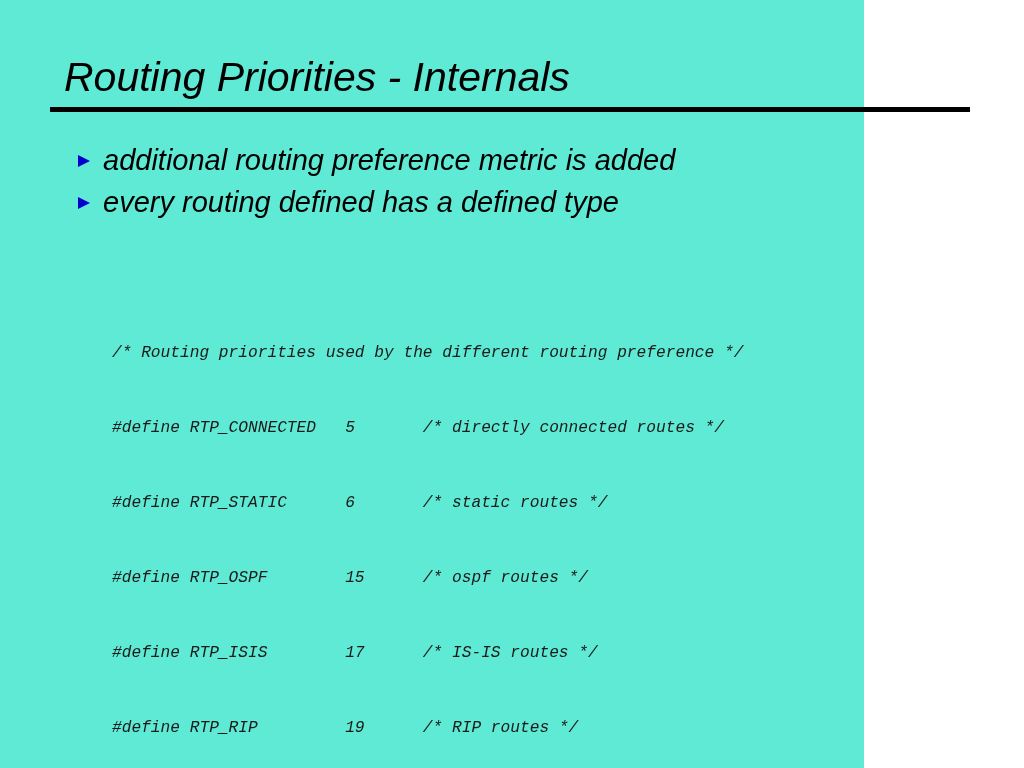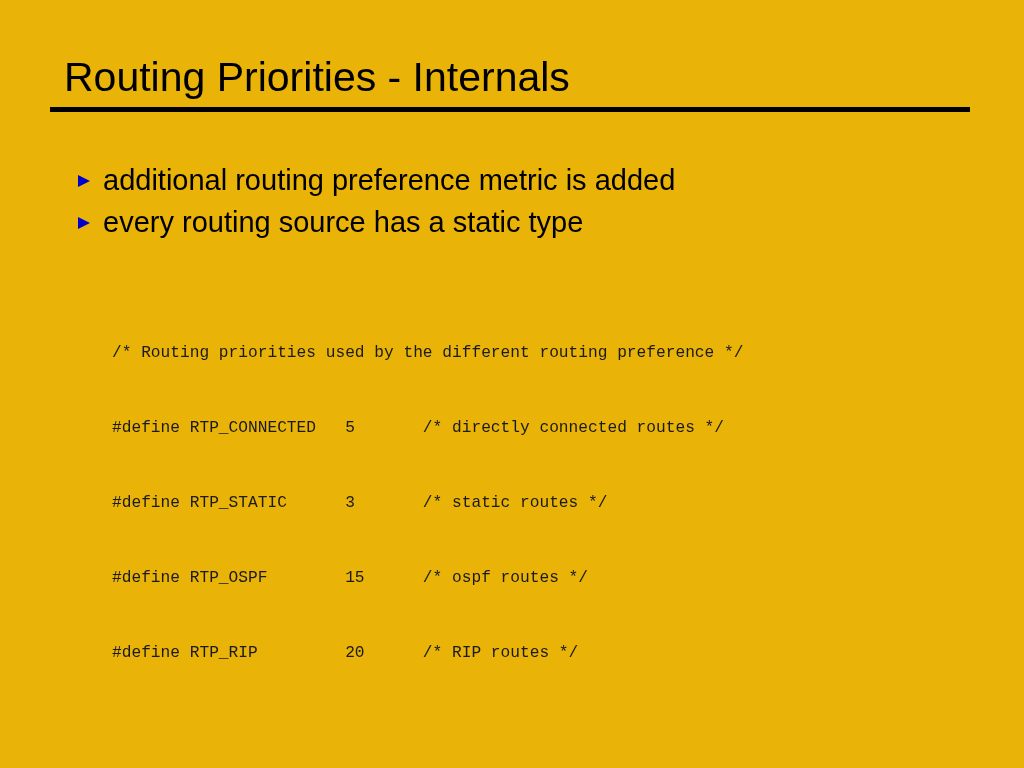--- a/index.html
+++ b/index.html
@@ -10,23 +10,24 @@
   body {
     width: 1024px;
     height: 768px;
     overflow: hidden;
     font-family: "Liberation Sans", sans-serif;
     color: #000000;
   }
 
   #slide {
     position: relative;
-    width: 1024px;
+    width: 864px;
     height: 768px;
-    background: #eab308;
+    background: #5eead4;
+    font-style: italic;
   }
 
   
   .title-block {
     position: absolute;
     left: 50px;
     top: 52px;
     width: 920px;
   }
   .slide-title {
@@ -43,21 +44,21 @@
     margin-top: 5px;
     width: 920px;
     height: 5px;
     background: #000000;
   }
 
   
   .bullet-list {
     position: absolute;
     left: 76px;
-    top: 160px;
+    top: 140px;
     width: 880px;
   }
   .bullet-item {
     display: flex;
     align-items: flex-start;
     height: 42px;
   }
   .bullet-marker {
     flex: 0 0 auto;
     width: 16px;
@@ -112,29 +113,30 @@
       </span>
       <span class="bullet-text">additional routing preference metric is added</span>
     </div>
 
     <div class="bullet-item">
       <span class="bullet-marker">
         <svg width="16" height="16" viewBox="0 0 16 16" aria-hidden="true">
           <polygon points="2,2 14,8 2,14" fill="#0000cc"></polygon>
         </svg>
       </span>
-      <span class="bullet-text">every routing source has a static type</span>
+      <span class="bullet-text">every routing defined has a defined type</span>
     </div>
 
   </div>
 
   <div class="code-block">
     <div class="code-line">/* Routing priorities used by the different routing preference */</div>
     <div class="code-line">#define RTP_CONNECTED   5       /* directly connected routes */</div>
-    <div class="code-line">#define RTP_STATIC      3       /* static routes */</div>
+    <div class="code-line">#define RTP_STATIC      6       /* static routes */</div>
     <div class="code-line">#define RTP_OSPF        15      /* ospf routes */</div>
-    <div class="code-line">#define RTP_RIP         20      /* RIP routes */</div>
+    <div class="code-line">#define RTP_ISIS        17      /* IS-IS routes */</div>
+    <div class="code-line">#define RTP_RIP         19      /* RIP routes */</div>
     
     
     
   </div>
 
 </div>
 
 </body></html>

